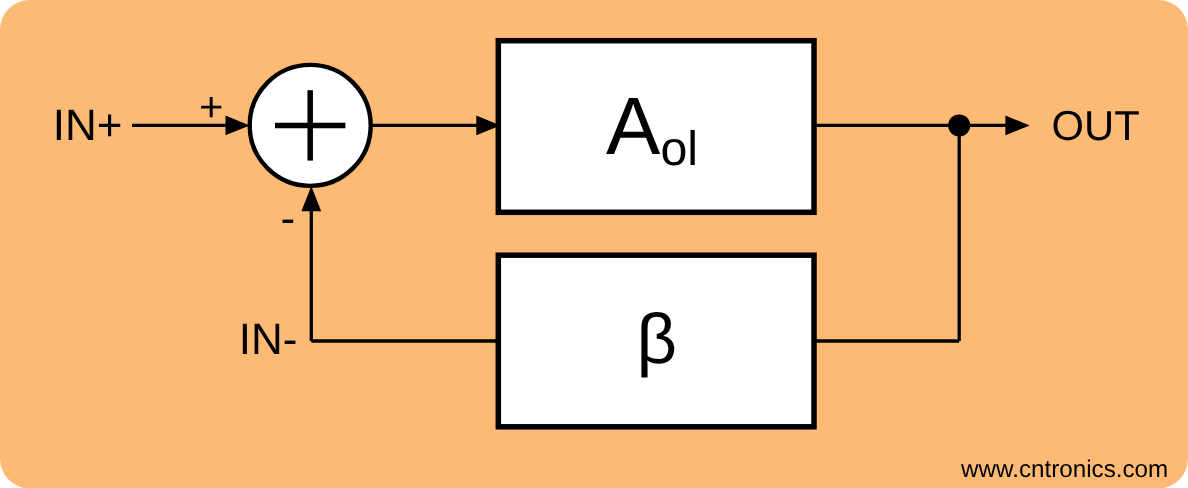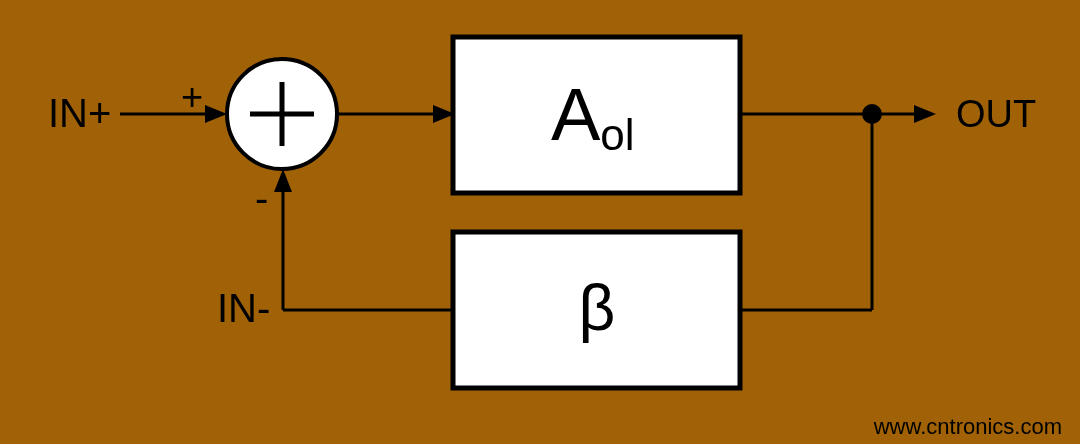--- a/index.html
+++ b/index.html
@@ -4,23 +4,24 @@
 <style>
   html, body {
     margin: 0;
     padding: 0;
     background: #ffffff;
   }
   .canvas {
     position: relative;
     width: 1080px;
     height: 444px;
-    background: #a16207;
+    background: #fdba74;
     overflow: hidden;
     font-family: "Liberation Sans", sans-serif;
+    border-radius: 27px;
   }
   svg { display: block; }
   text {
     font-family: "Liberation Sans", sans-serif;
     fill: #000000;
   }
 </style>
 </head>
 <body>
 

